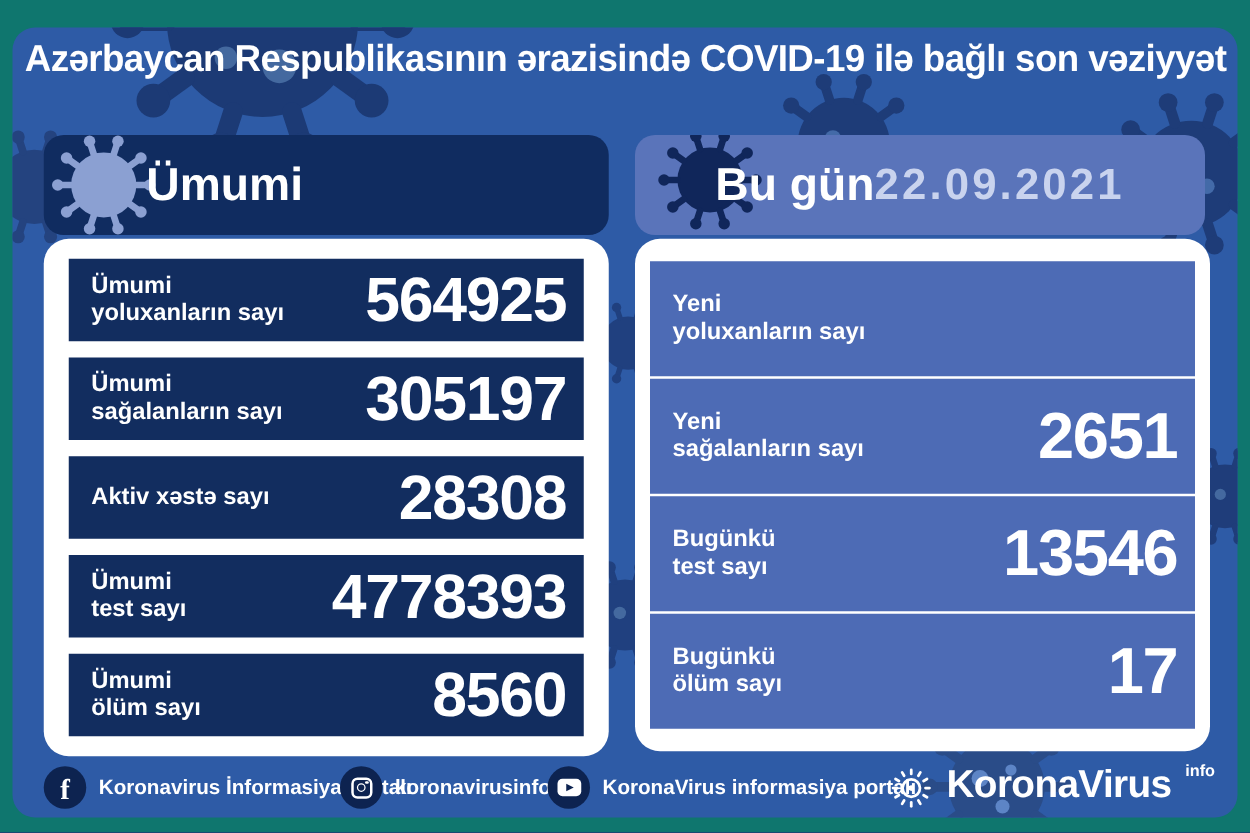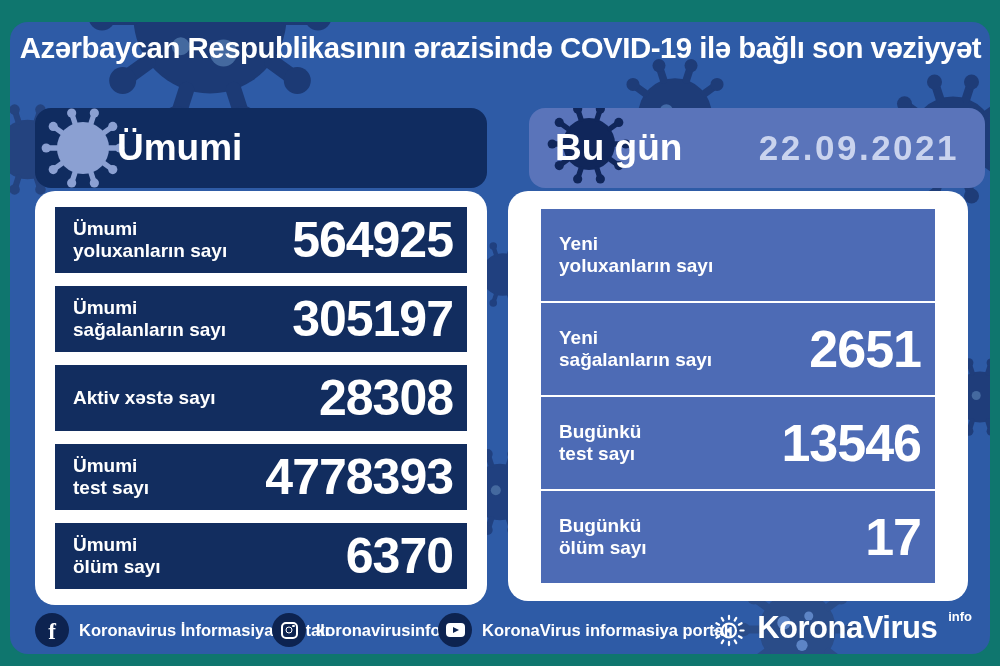--- a/index.html
+++ b/index.html
@@ -16,30 +16,30 @@
 
   
   .title { left:0; top:9px; width:100%; text-align:center; color:#ffffff;
            font-size:30px; font-weight:700; letter-spacing:-0.5px; white-space:nowrap;
            transform:scaleX(0.98); }
 
   
   .panel-header { height:80px; border-radius:16px; display:flex; align-items:center;
                   overflow:hidden; color:#fff; font-size:37px; font-weight:700; }
   .ph-left  { left:25px; top:86px; width:452px; background:#102c60; padding-left:82px; }
-  .ph-right { left:519px; top:86px; width:456px; background:#5a74ba; padding-left:26px;
-              justify-content:space-between; padding-right:26px; }
+  .ph-right { left:498px; top:86px; width:456px; background:#5a74ba; padding-left:26px;
+              justify-content:center; padding-right:26px; }
   .ph-virus { position:absolute; left:2px; top:-6px; width:92px; height:92px; }
   .ph-title { position:relative; z-index:1; }
   .date { font-size:35px; font-weight:700; color:#c9d3ee; letter-spacing:2.5px; position:relative; z-index:1; }
 
   
   .panel-body { background:#ffffff; border-radius:20px; display:flex; flex-direction:column; }
   .pb-left  { left:25px; top:169px; width:452px; height:414px; padding:16px 20px; gap:13px; }
-  .pb-right { left:498px; top:169px; width:460px; height:410px; padding:18px 33px; gap:2px; }
+  .pb-right { left:498px; top:169px; width:460px; height:410px; padding:18px 12px; gap:2px; }
 
   .row { flex:1; display:flex; align-items:center; justify-content:space-between;
          padding:0 14px 0 18px; color:#fff; }
   .row-dark { background:#122d5f; }
   .row-mid  { background:#4d6bb5; }
   .row-label { font-size:19px; font-weight:700; line-height:1.15; }
   .row-label span { display:block; }
   .row-value { font-weight:700; letter-spacing:-1px; white-space:nowrap; }
   .pb-left  .row-value { font-size:50px; }
   .pb-right .row-value { font-size:52px; }
@@ -217,21 +217,21 @@
           <span>Ümumi</span>
           <span>test sayı</span>
         </div>
         <div class="row-value">4778393</div>
       </div>
       <div class="row row-dark">
         <div class="row-label">
           <span>Ümumi</span>
           <span>ölüm sayı</span>
         </div>
-        <div class="row-value">6370</div>
+        <div class="row-value">8560</div>
       </div>
     </div>
 
     <div class="layer panel-header ph-right">
       <div class="ph-virus" style="left:14px;top:-10px;color:#10265a">
         <svg viewBox="0 0 120 120" width="100%" height="100%">
             <use href="#virusShape"></use>
           </svg>
       </div>
       <span class="ph-title">Bu gün</span>

